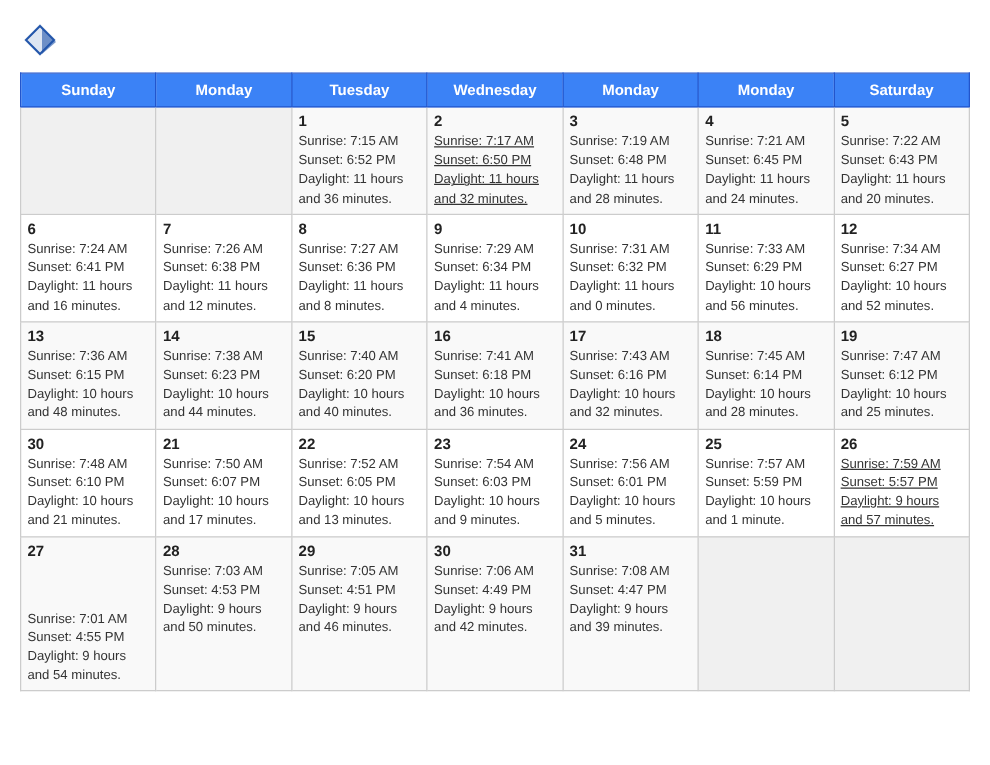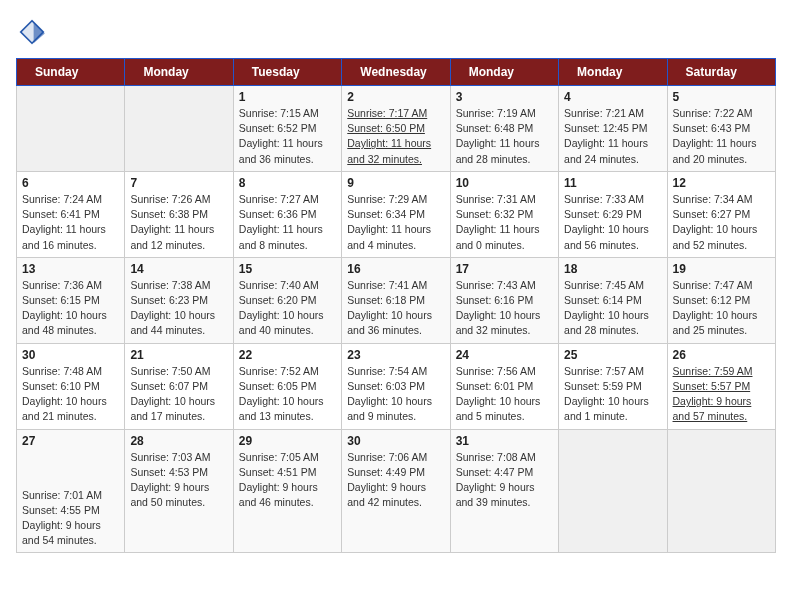--- a/index.html
+++ b/index.html
@@ -51,23 +51,23 @@
     .location-title {
       font-size: 15px;
       color: #555;
     }
     .calendar {
       width: 100%;
       border-collapse: collapse;
       font-size: 11px;
     }
     .calendar thead tr th {
-      background: #7f1d1d;
+      background: #3b82f6;
       color: #fff;
-      text-align: left;
+      text-align: center;
       padding: 6px 18px;
       font-size: 12px;
       font-weight: bold;
       border: 1px solid #2255cc;
     }
     .calendar tbody tr td {
       border: 1px solid #ccc;
       vertical-align: top;
       padding: 4px 5px;
       width: 107px;
@@ -151,21 +151,21 @@
         <td>
           <span class="day-number">3</span>
           <div class="day-info" style="white-space: pre-line;">Sunrise: 7:19 AM
 Sunset: 6:48 PM
 Daylight: 11 hours
 and 28 minutes.</div>
         </td>
         <td>
           <span class="day-number">4</span>
           <div class="day-info" style="white-space: pre-line;">Sunrise: 7:21 AM
-Sunset: 12:45 PM
+Sunset: 6:45 PM
 Daylight: 11 hours
 and 24 minutes.</div>
         </td>
         <td>
           <span class="day-number">5</span>
           <div class="day-info" style="white-space: pre-line;">Sunrise: 7:22 AM
 Sunset: 6:43 PM
 Daylight: 11 hours
 and 20 minutes.</div>
         </td>

